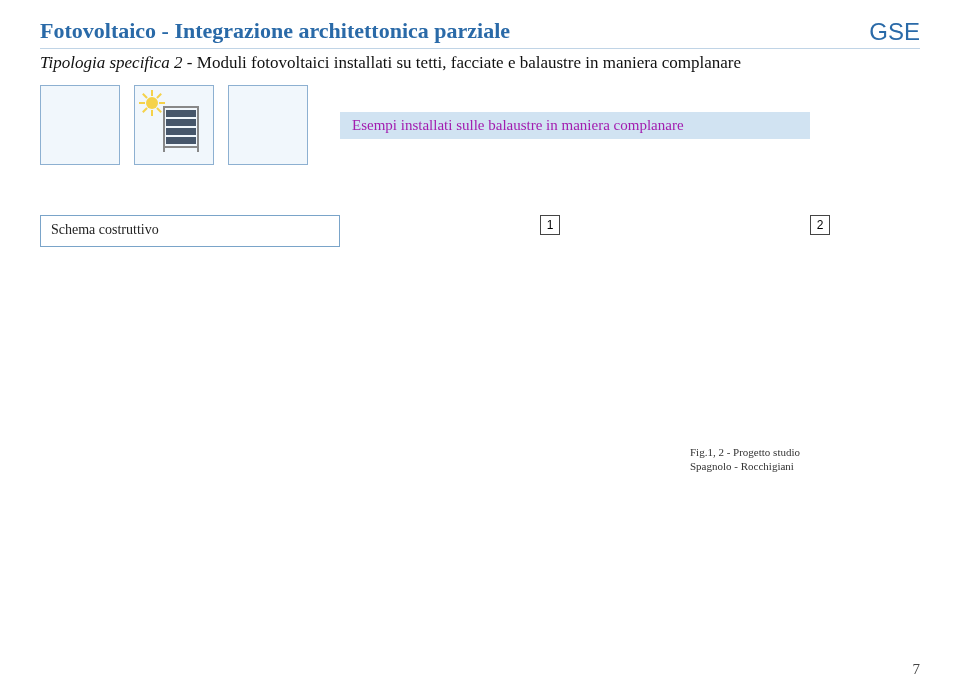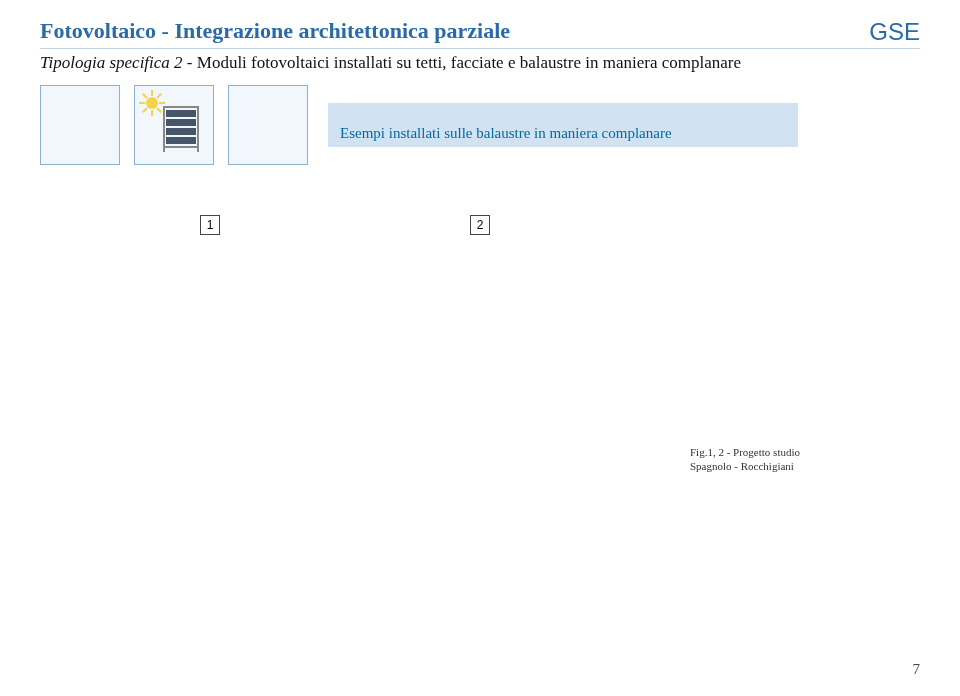--- a/index.html
+++ b/index.html
@@ -87,24 +87,24 @@
     background: #888;
   }
   .bal-panel {
     position: absolute;
     left: 3px; right: 3px;
     height: 7px;
     background: #46566a;
   }
   .examples-label {
     background: #d1e3f2;
-    color: #0369a1;
+    color: #a21caf;
     font-size: 15px;
-    padding: 22px 16px 5px 12px;
-    margin-left: 6px;
+    padding: 5px 16px 5px 12px;
+    margin-left: 18px;
     flex: 1;
     max-width: 470px;
   }
   .schema-row {
     margin-top: 50px;
     display: flex;
     gap: 40px;
     align-items: flex-start;
   }
   .schema-box {
@@ -182,20 +182,23 @@
       <div class="bal-panel" style="top:22px"></div>
       <div class="bal-panel" style="top:31px"></div>
       <div class="bal-rail" style="top:40px"></div>
     </div>
   </div>
   <div class="icon-box"></div>
   <div class="examples-label">Esempi installati sulle balaustre in maniera complanare</div>
 </div>
 
 <div class="schema-row">
+  <div class="schema-box">
+    <span>Schema costruttivo</span>
+  </div>
   <div class="nums-wrap">
     <div class="num-box">1</div>
     <div class="num-box">2</div>
   </div>
 </div>
 
 <div class="caption">
   <span>Fig.1, 2 - Progetto studio</span><br>
   <span>Spagnolo - Rocchigiani</span>
 </div>

